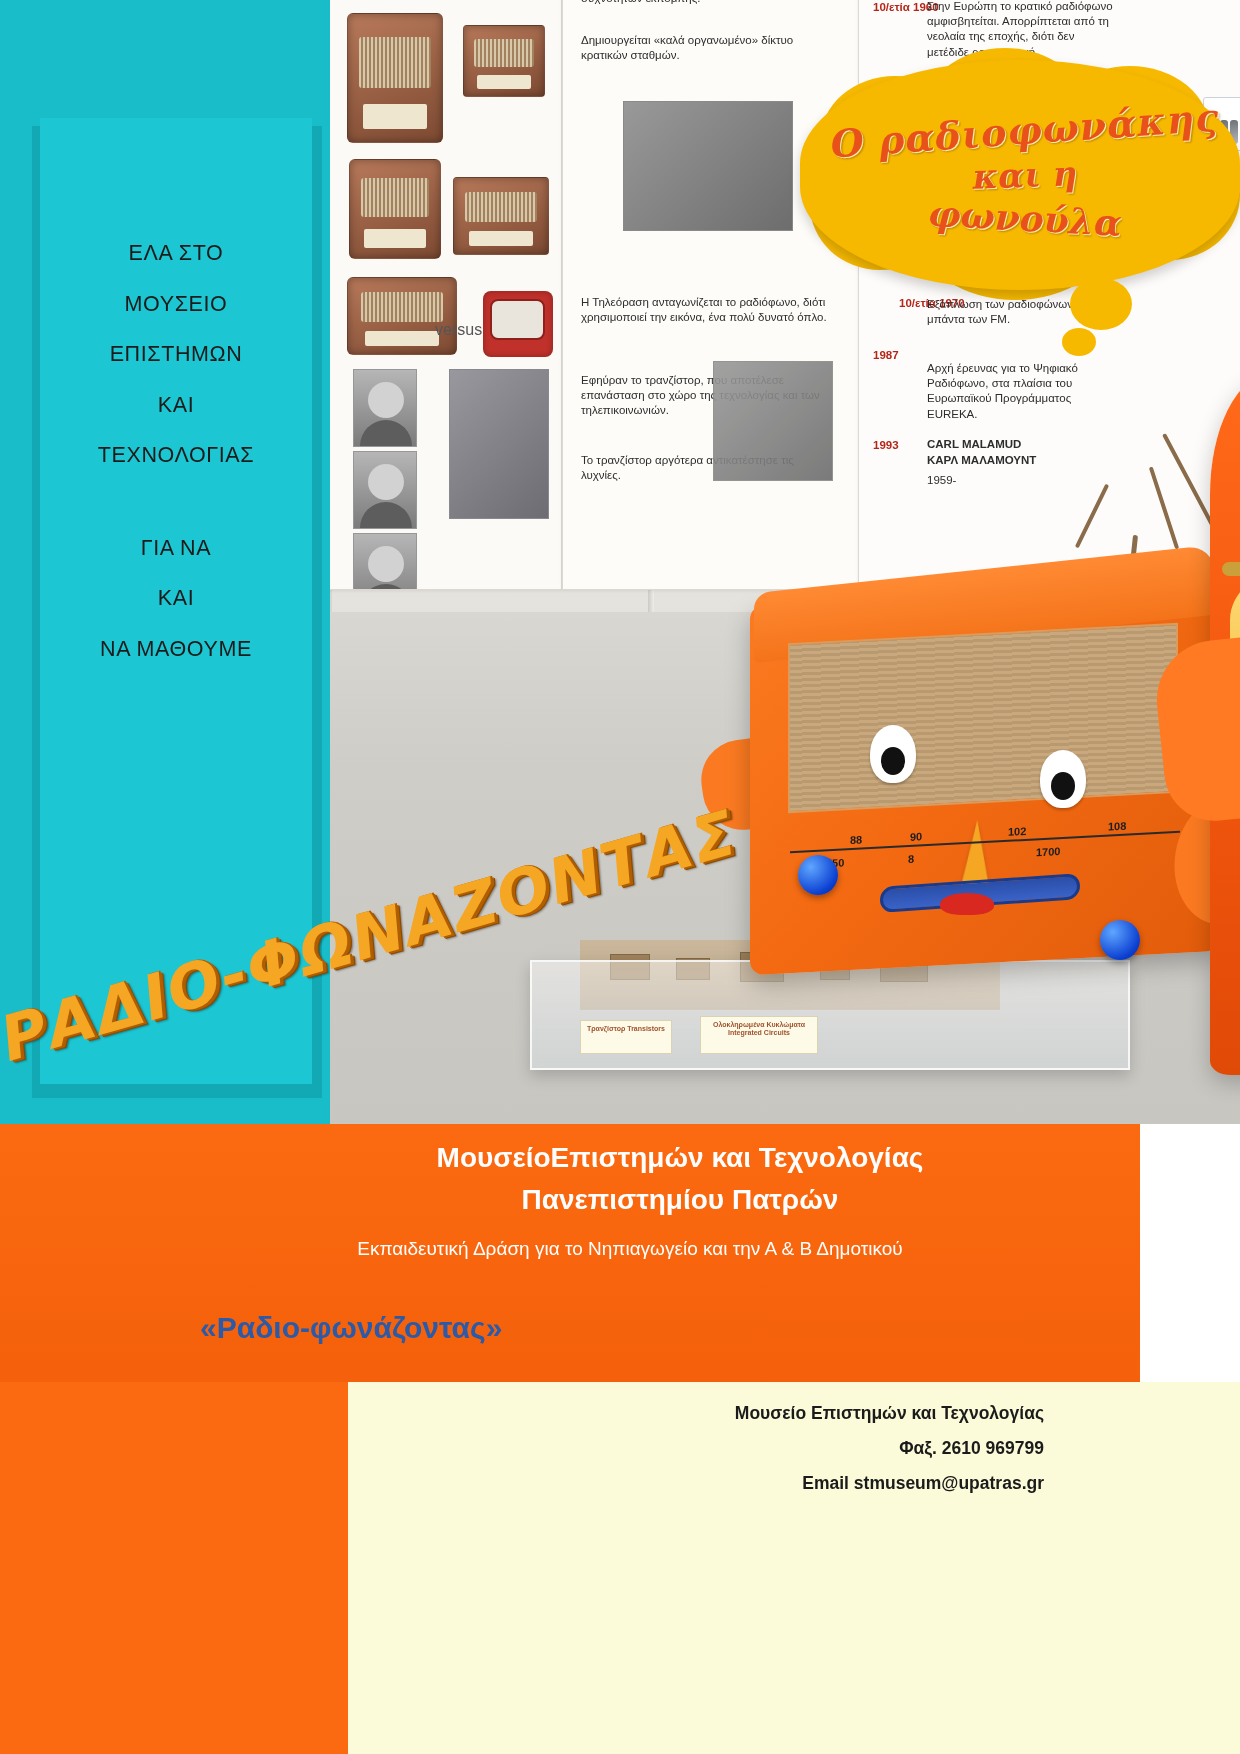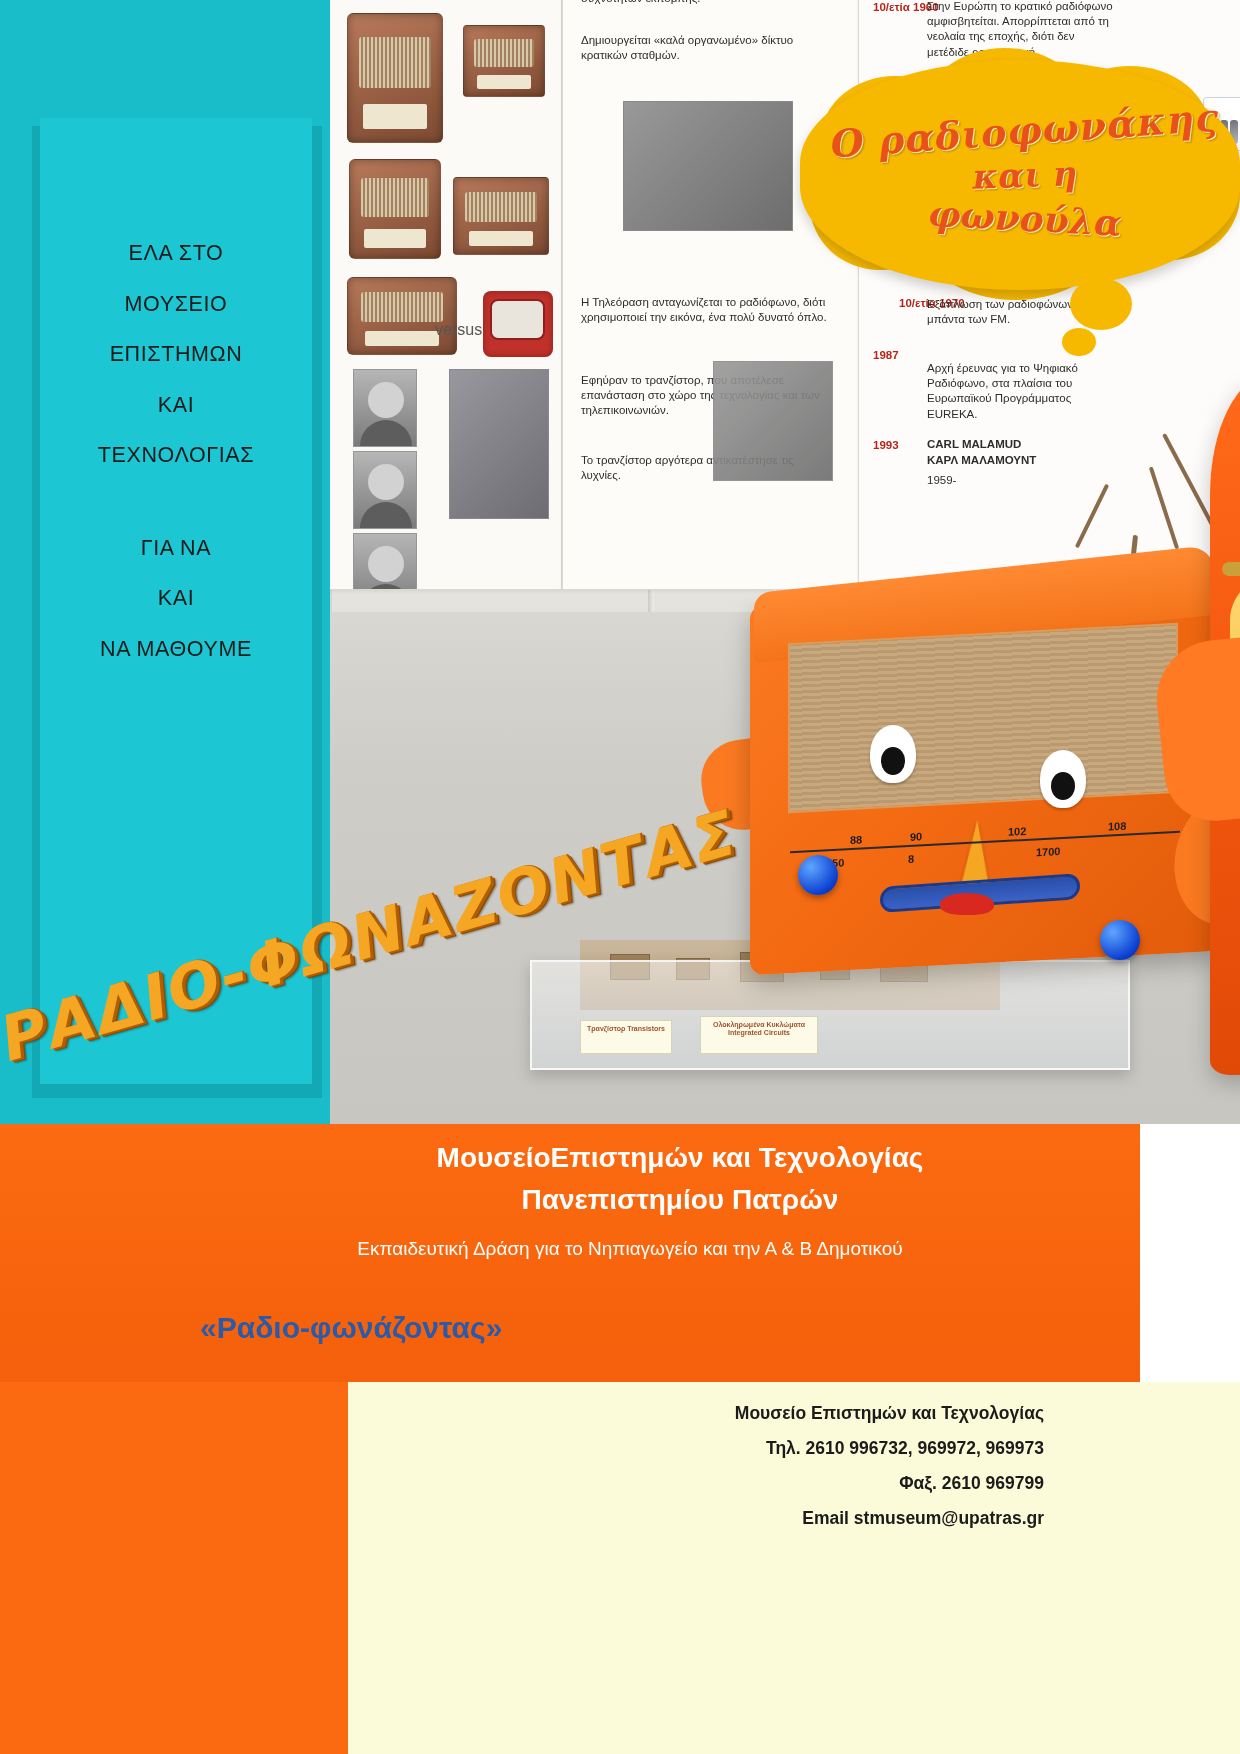--- a/index.html
+++ b/index.html
@@ -534,19 +534,18 @@
     <div class="ob-title2">Πανεπιστημίου Πατρών</div>
     <div class="ob-sub">Εκπαιδευτική Δράση για το Νηπιαγωγείο και την Α &amp; Β Δημοτικού</div>
     <div class="ob-prog">«Ραδιο-φωνάζοντας»</div>
   </div>
 
   <div class="bottom">
     <div class="bottom-left"></div>
     <div class="bottom-right"></div>
     <div class="contact">
       <div>Μουσείο Επιστημών και Τεχνολογίας</div>
-      <div>Τηλ. 2610 996732, 969972, 969973</div>
       <div>Φαξ. 2610 969799</div>
       <div>Email stmuseum@upatras.gr</div>
     </div>
   </div>
 
 </div>
 
 </body></html>

